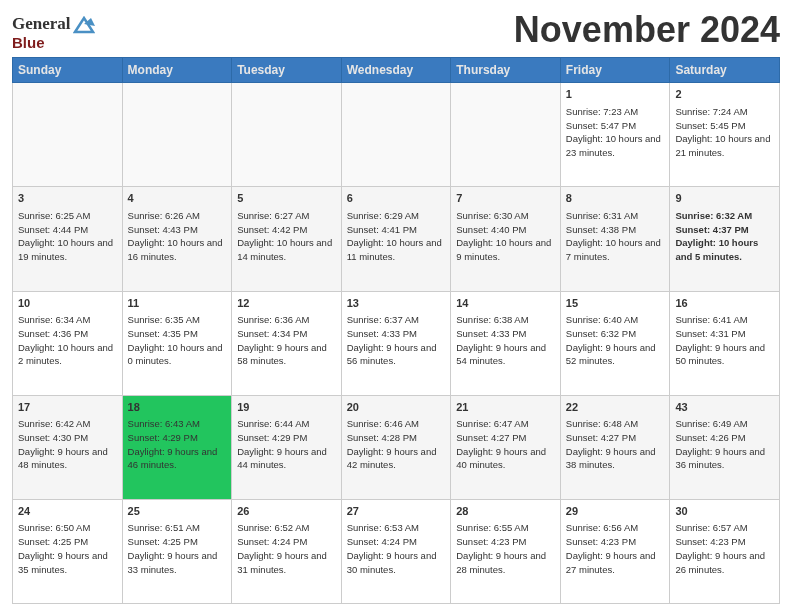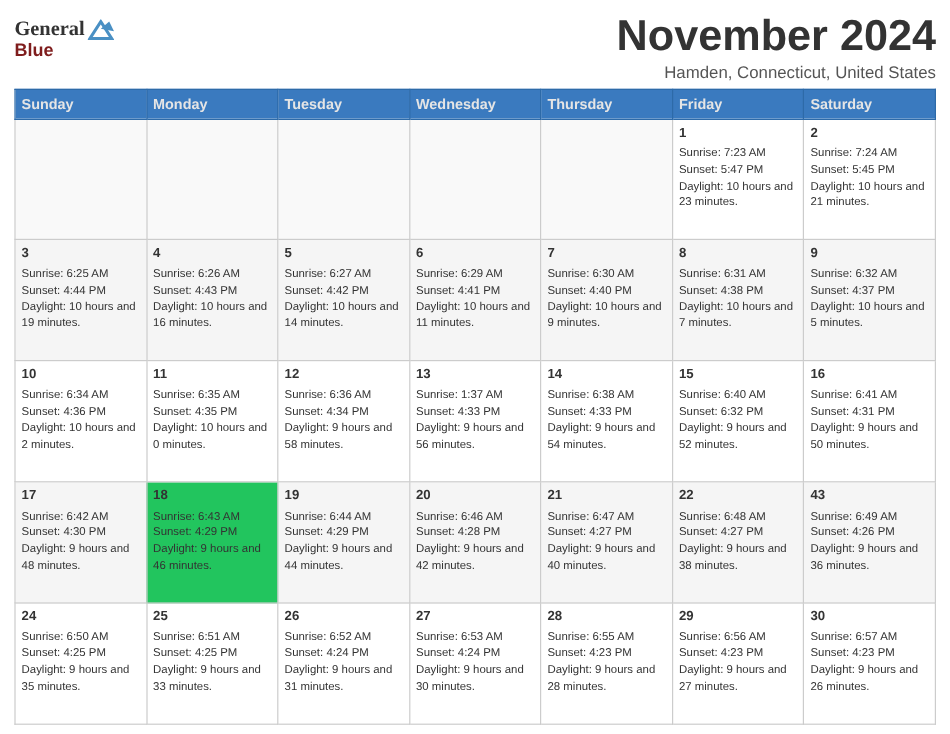--- a/index.html
+++ b/index.html
@@ -99,21 +99,20 @@
                 <polygon points="2,16 11,2 20,16" fill="none" stroke="#4a90c4" stroke-width="2.5"></polygon>
                 <polygon points="11,8 18,2 22,10" fill="#4a90c4"></polygon>
               </svg>
           </div>
         </div>
         <div style="font-size:15px;font-weight:bold;color:#7f1d1d;line-height:1.15;">Blue</div>
       </div>
     </div>
     <div class="title-block">
       <div class="month-title">November 2024</div>
-      <div class="subtitle">Hamden, Connecticut, United States</div>
     </div>
   </div>
 
   <table class="calendar">
     <thead>
       <tr>
         <th>Sunday</th>
         <th>Monday</th>
         <th>Tuesday</th>
         <th>Wednesday</th>
@@ -174,21 +173,21 @@
 Daylight: 10 hours and 9 minutes.</div>
           </td>
           <td style="background: rgb(245, 245, 245);">
             <span class="day-num">8</span>
             <div class="day-info" style="white-space: pre-line;">Sunrise: 6:31 AM
 Sunset: 4:38 PM
 Daylight: 10 hours and 7 minutes.</div>
           </td>
           <td style="background: rgb(245, 245, 245);">
             <span class="day-num">9</span>
-            <div class="day-info" style="white-space: pre-line;">Sunrise: 6:32 AM
+            <div class="day-info" style="white-space: pre-line; font-weight: bold;">Sunrise: 6:32 AM
 Sunset: 4:37 PM
 Daylight: 10 hours and 5 minutes.</div>
           </td>
         </tr>
         <tr>
           <td>
             <span class="day-num">10</span>
             <div class="day-info" style="white-space: pre-line;">Sunrise: 6:34 AM
 Sunset: 4:36 PM
 Daylight: 10 hours and 2 minutes.</div>
@@ -200,21 +199,21 @@
 Daylight: 10 hours and 0 minutes.</div>
           </td>
           <td>
             <span class="day-num">12</span>
             <div class="day-info" style="white-space: pre-line;">Sunrise: 6:36 AM
 Sunset: 4:34 PM
 Daylight: 9 hours and 58 minutes.</div>
           </td>
           <td>
             <span class="day-num">13</span>
-            <div class="day-info" style="white-space: pre-line;">Sunrise: 1:37 AM
+            <div class="day-info" style="white-space: pre-line;">Sunrise: 6:37 AM
 Sunset: 4:33 PM
 Daylight: 9 hours and 56 minutes.</div>
           </td>
           <td>
             <span class="day-num">14</span>
             <div class="day-info" style="white-space: pre-line;">Sunrise: 6:38 AM
 Sunset: 4:33 PM
 Daylight: 9 hours and 54 minutes.</div>
           </td>
           <td>

